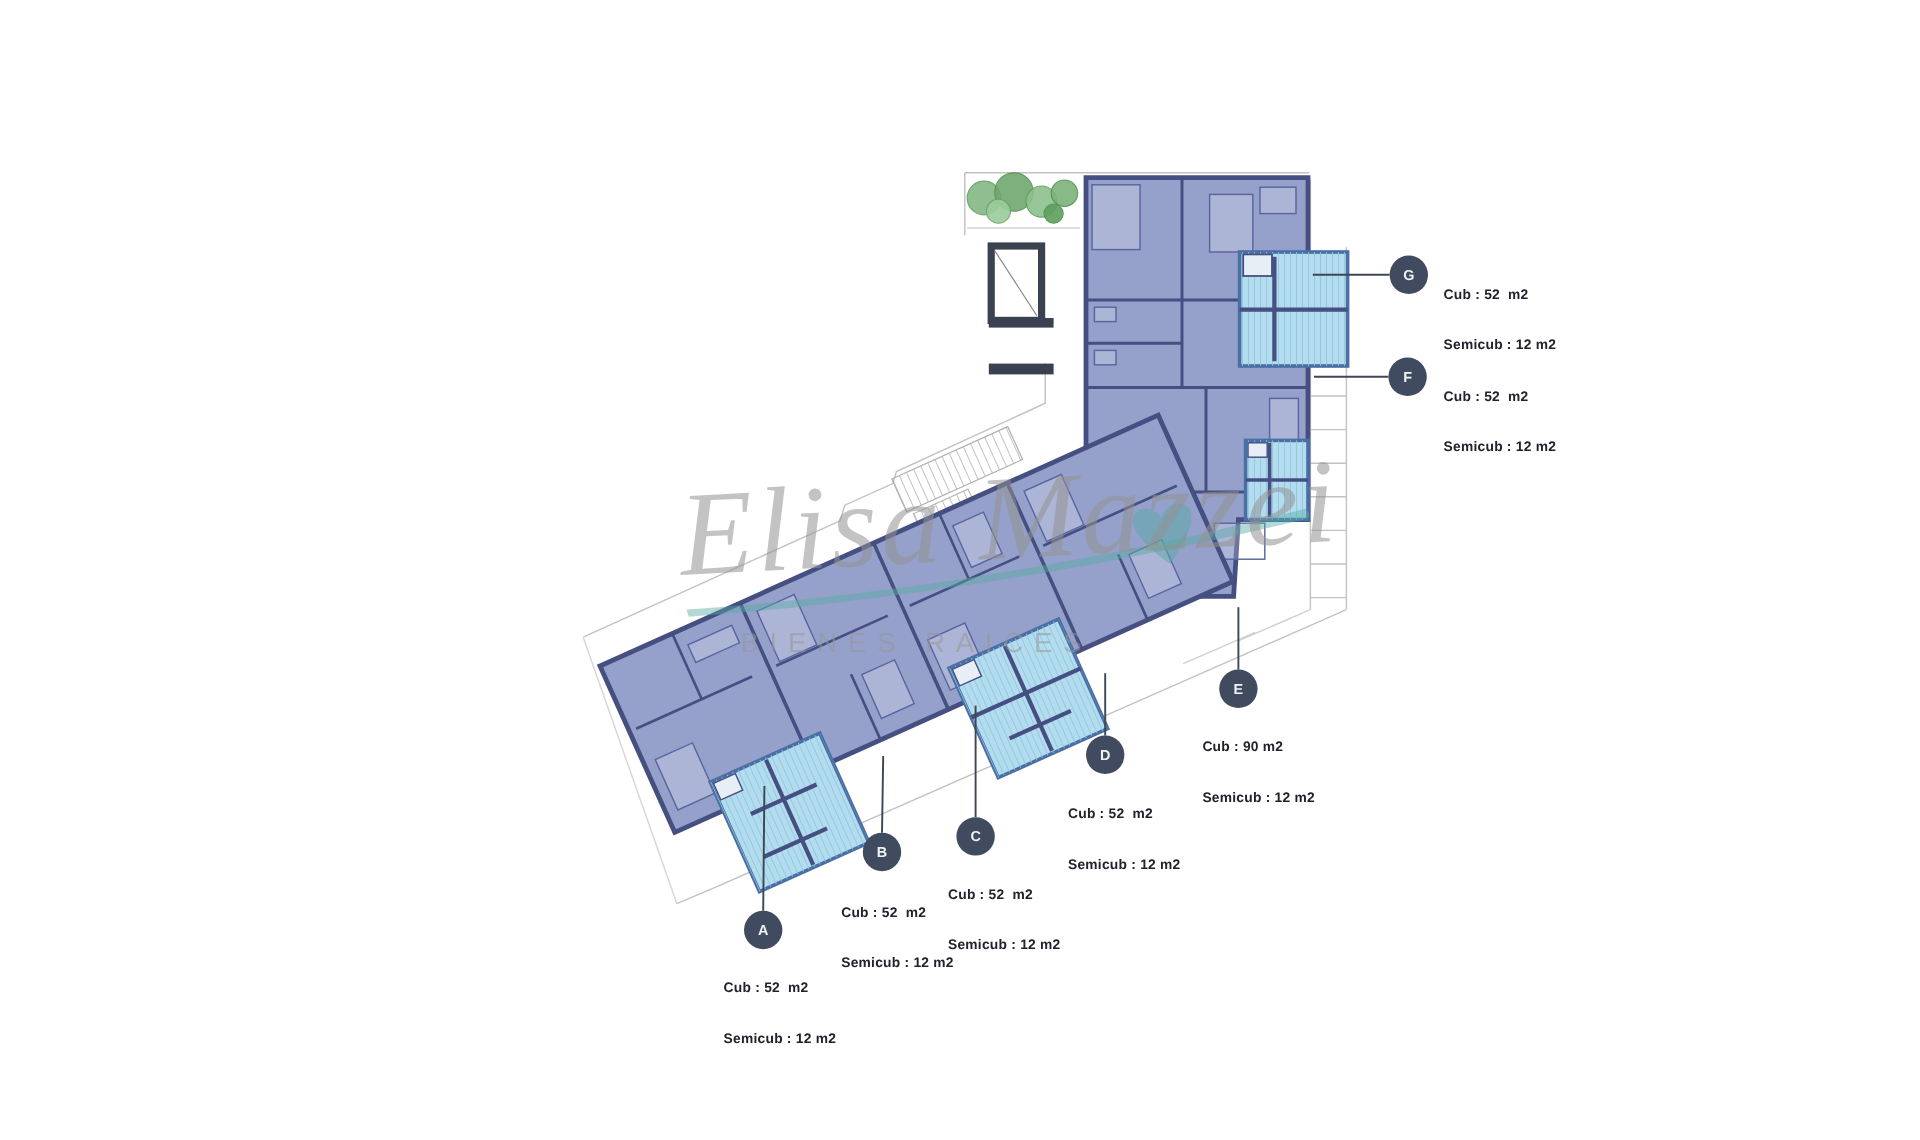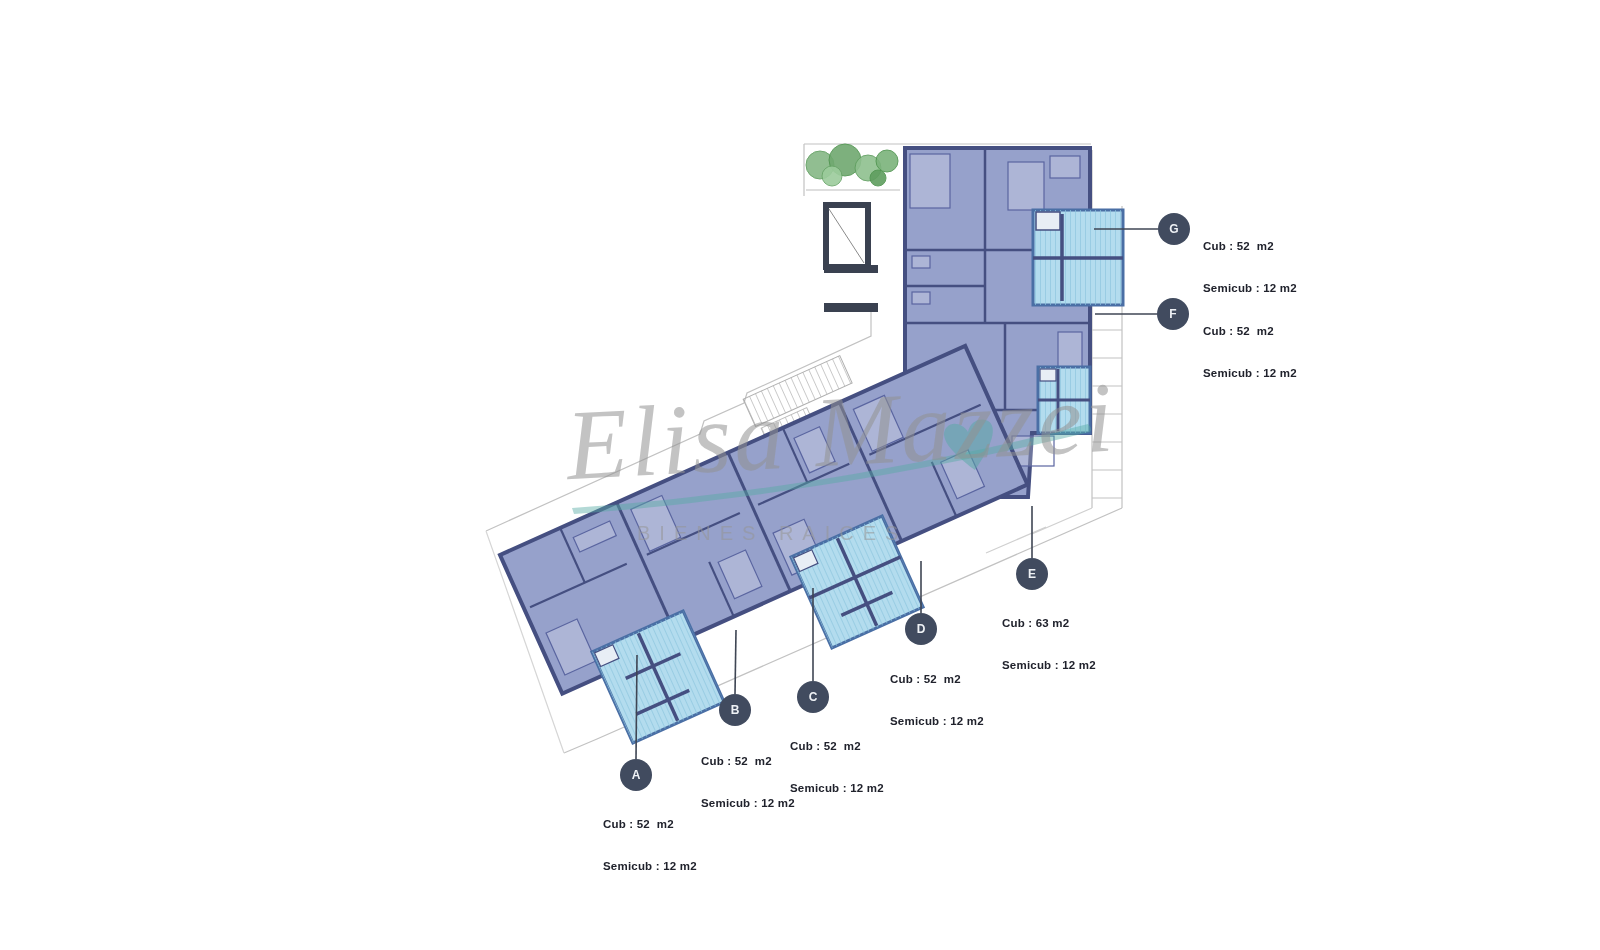--- a/index.html
+++ b/index.html
@@ -4,22 +4,22 @@
 <style>
   html,body{margin:0;padding:0;background:#fff;}
   #stage{position:relative;width:1600px;height:950px;background:#ffffff;overflow:hidden;
          font-family:"Liberation Sans",sans-serif;}
   #plan-svg{position:absolute;left:0;top:0;}
   
   .wm-script{position:absolute;left:566px;top:372px;width:620px;
     font-family:"Liberation Serif",serif;font-style:italic;font-size:100px;
     color:rgba(145,145,145,0.55);transform:rotate(-3deg);letter-spacing:3px;
     white-space:nowrap;pointer-events:none;}
-  .wm-tagline{position:absolute;left:637px;top:522px;
-    font-size:20px;letter-spacing:9px;color:rgba(150,150,150,0.55);
+  .wm-tagline{position:absolute;left:617px;top:522px;
+    font-size:23px;letter-spacing:9px;color:rgba(150,150,150,0.55);
     white-space:nowrap;pointer-events:none;}
   
   .marker{position:absolute;width:32px;height:32px;border-radius:50%;
     background:#414b5f;color:#eef1f5;font-size:12px;font-weight:bold;
     display:flex;align-items:center;justify-content:center;}
   
   .unit-label{position:absolute;color:#20222c;font-size:11.5px;font-weight:700;
     line-height:14px;letter-spacing:0.2px;white-space:pre;}
 </style>
 </head>
@@ -224,21 +224,21 @@
   </div>
   <div class="unit-label" style="left:790px;top:711px;">
     <div>Cub : 52  m2</div>
     <div>Semicub : 12 m2</div>
   </div>
   <div class="unit-label" style="left:890px;top:644px;">
     <div>Cub : 52  m2</div>
     <div>Semicub : 12 m2</div>
   </div>
   <div class="unit-label" style="left:1002px;top:588px;">
-    <div>Cub : 63 m2</div>
+    <div>Cub : 90 m2</div>
     <div>Semicub : 12 m2</div>
   </div>
   <div class="unit-label" style="left:1203px;top:296px;">
     <div>Cub : 52  m2</div>
     <div>Semicub : 12 m2</div>
   </div>
   <div class="unit-label" style="left:1203px;top:211px;">
     <div>Cub : 52  m2</div>
     <div>Semicub : 12 m2</div>
   </div>

